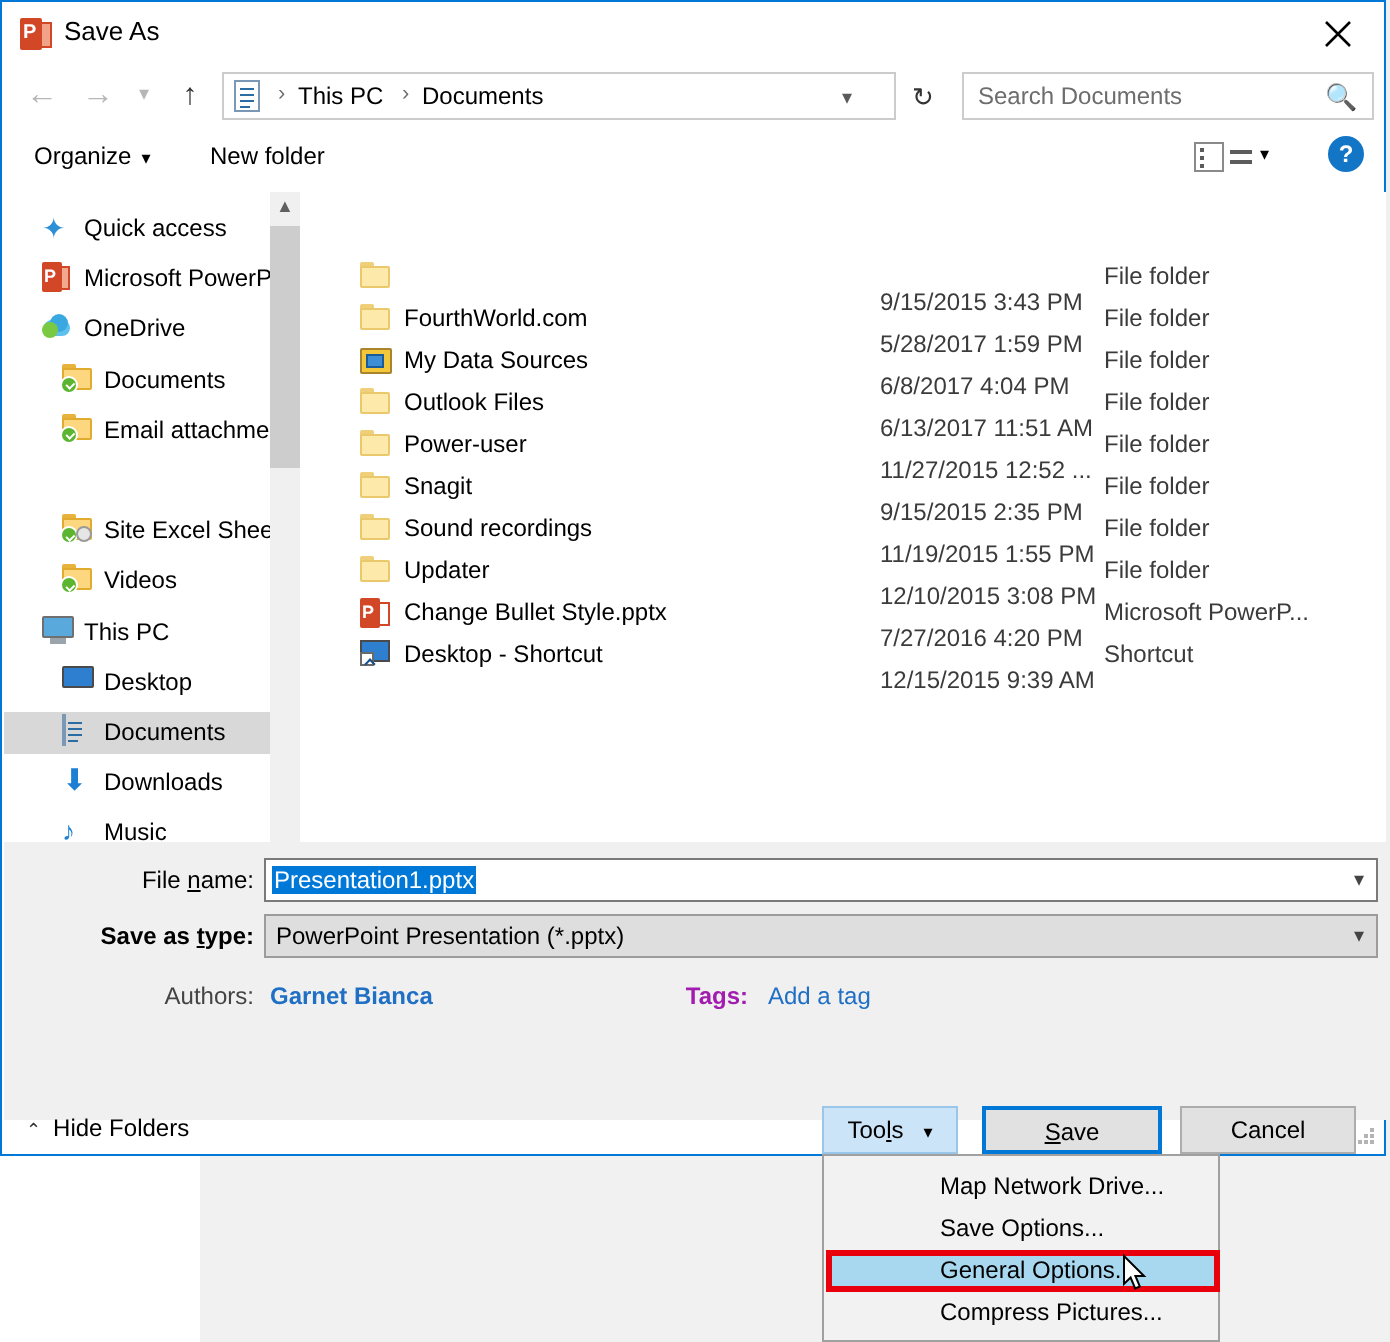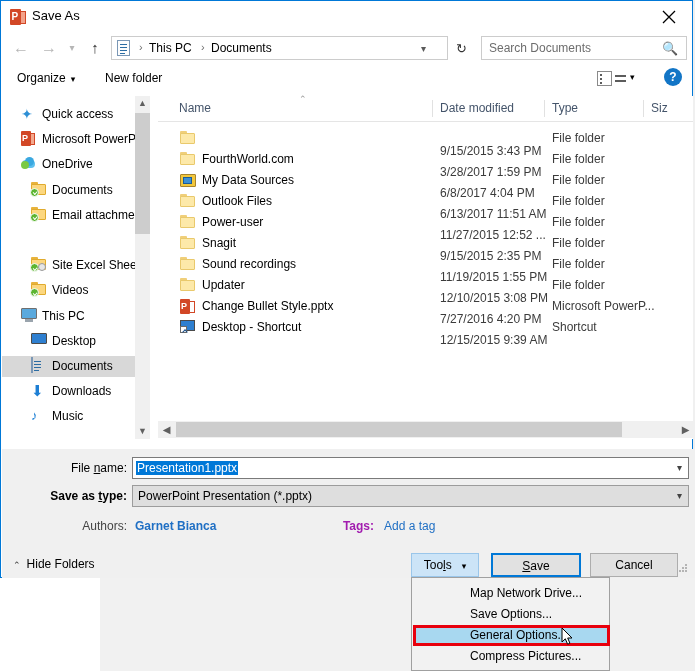--- a/index.html
+++ b/index.html
@@ -209,21 +209,21 @@
   
   #hscroll{
     position:absolute;left:157px;top:420px;width:536px;height:17px;background:#f0f0f0;
   }
   #hscroll .arr{position:absolute;top:0;width:17px;height:17px;text-align:center;line-height:17px;font-size:10px;color:#606060;cursor:default;}
   #hscroll .arr.lf{left:0;}
   #hscroll .arr.rt{right:0;}
   #hscroll .thumb{position:absolute;left:18px;top:1px;width:446px;height:15px;background:#cdcdcd;cursor:default;}
   
   #formarea{
-    position:absolute;left:1px;top:448px;width:691px;height:139px;background:#f0f0f0;
+    position:absolute;left:1px;top:420px;width:691px;height:139px;background:#f0f0f0;
   }
   .flabel{position:absolute;font-size:12px;color:#000;text-align:right;}
   #lbl-filename{left:30px;top:12px;width:95px;}
   #lbl-savetype{left:16px;top:40px;width:109px;font-weight:bold;}
   #lbl-authors{left:45px;top:70px;width:80px;color:#444;}
   #lbl-tags{left:327px;top:70px;width:45px;color:#a21caf;font-weight:bold;}
   #filename-box{
     position:absolute;left:130px;top:8px;width:557px;height:22px;
     background:#fff;border:1px solid #7a7a7a;box-sizing:border-box;
   }
@@ -397,39 +397,29 @@
         <span class="lbl" style="left:50px">Music</span>
       </div>
     </div>
   <div id="side-scroll">
     <div class="arr up">▲</div>
     <div class="thumb"></div>
     <div class="arr dn">▼</div>
   </div>
 
   <div id="filearea">
-    <div id="colheaders">
-      <div class="colh" style="left:21px;">Name</div>
-      <div id="sortcar">⌃</div>
-      <div class="coldiv" style="left:274px;"></div>
-      <div class="colh" style="left:282px;">Date modified</div>
-      <div class="coldiv" style="left:386px;"></div>
-      <div class="colh" style="left:394px;">Type</div>
-      <div class="coldiv" style="left:485px;"></div>
-      <div class="colh" style="left:493px;">Siz</div>
-    </div>
   <div class="filerow" style="top: 32px;">
         <span class="ficon"><span class="fi-folder"><span class="tab"></span><span class="bod"></span></span></span>
         <span class="fdate">9/15/2015 3:43 PM</span>
         <span class="ftype">File folder</span>
       </div>
       <div class="filerow" style="top: 53px;">
         <span class="ficon"><span class="fi-folder"><span class="tab"></span><span class="bod"></span></span></span>
         <span class="fname">FourthWorld.com</span>
-        <span class="fdate">3/28/2017 1:59 PM</span>
+        <span class="fdate">5/28/2017 1:59 PM</span>
         <span class="ftype">File folder</span>
       </div>
       <div class="filerow" style="top: 74px;">
         <span class="ficon"><span class="fi-ds"><span class="bod"></span><span class="in"></span></span></span>
         <span class="fname">My Data Sources</span>
         <span class="fdate">6/8/2017 4:04 PM</span>
         <span class="ftype">File folder</span>
       </div>
       <div class="filerow" style="top: 95px;">
         <span class="ficon"><span class="fi-folder"><span class="tab"></span><span class="bod"></span></span></span>

